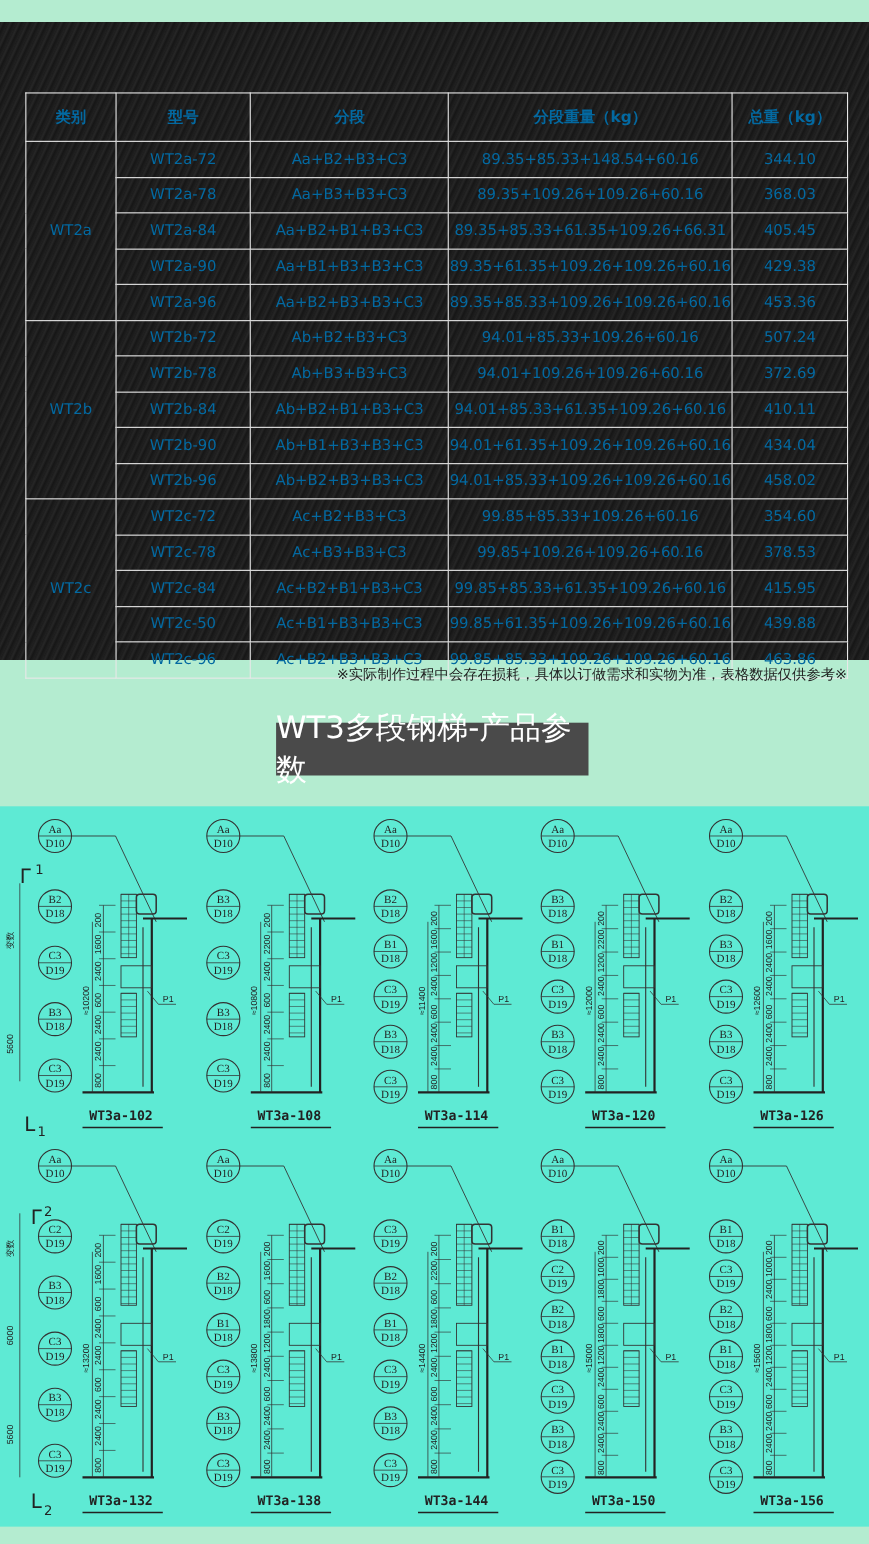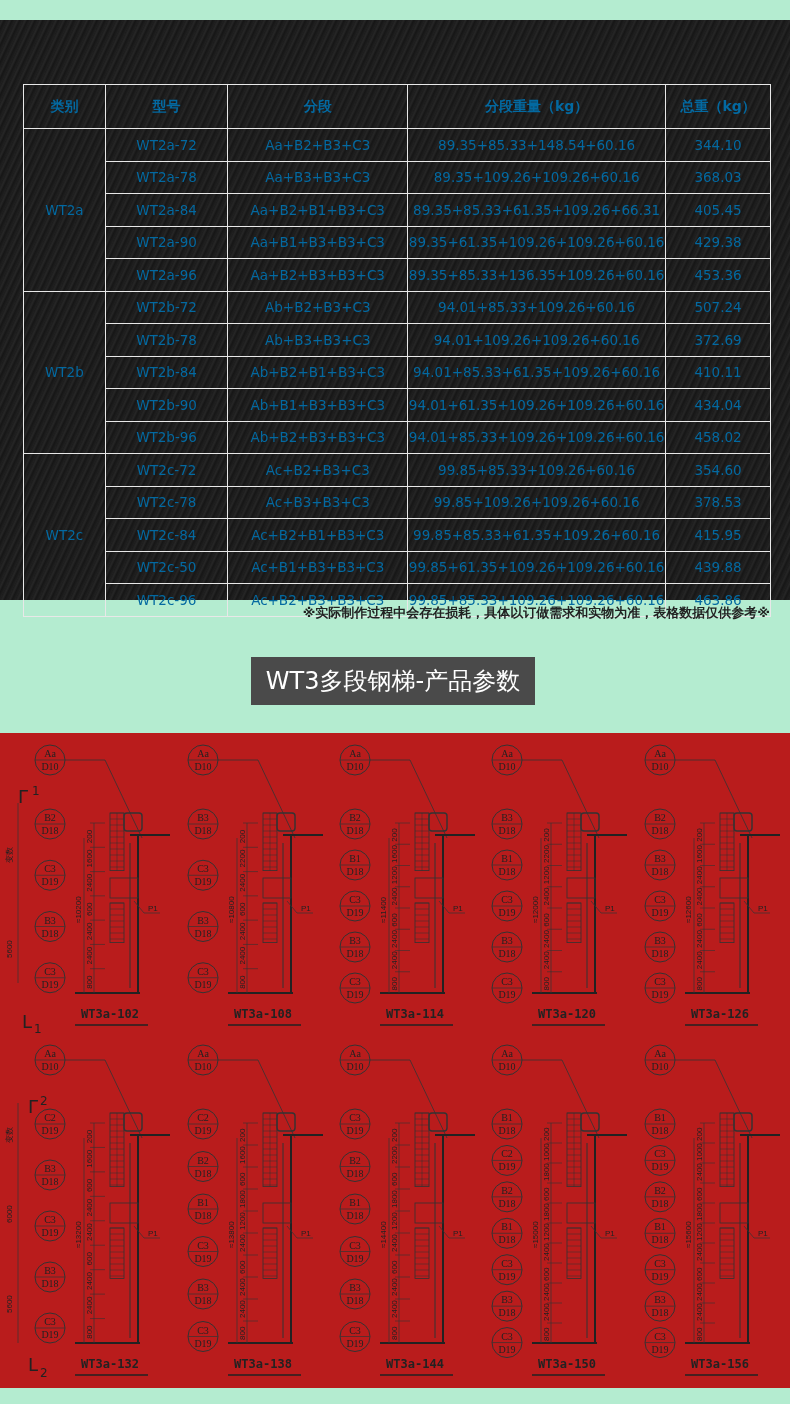--- a/index.html
+++ b/index.html
@@ -5,24 +5,24 @@
   * { box-sizing: border-box; margin: 0; padding: 0; }
   body { width: 790px; height: 1404px; background: #b4ecd0; font-family: "DejaVu Sans", sans-serif; position: relative; overflow: hidden; }
   .top-strip { position: absolute; left: 0; top: 0; width: 790px; height: 20px; background: #b4ecd0; }
   .dark-panel { position: absolute; left: 0; top: 20px; width: 790px; height: 580px;
     background: repeating-linear-gradient(115deg, #1c1c1c 0px, #262626 2px, #161616 4px, #202020 7px); }
   table.spec { position: absolute; left: 23px; top: 42px; width: 748px; border-collapse: collapse; color: #0369a1; margin-top: 42px; }
   table.spec th, table.spec td { border: 1.5px solid #e8e8e8; text-align: center; vertical-align: middle; font-size: 13.5px; white-space: nowrap; }
   table.spec th { height: 44px; font-weight: bold; font-size: 14px; }
   table.spec td { height: 32.5px; }
   .col-cat { width: 82px; } .col-model { width: 123px; } .col-seg { width: 180px; } .col-w { width: 258px; } .col-t { width: 105px; }
-  .note { position: absolute; right: 20px; top: 604px; font-size: 13px; color: #222; font-weight: bold; }
+  .note { position: absolute; right: 20px; top: 604px; font-size: 13px; color: #222; font-weight: normal; }
   .section-title { position: absolute; left: 251px; top: 657px; width: 284px; height: 48px; background: #4a4a4a; color: #fff;
-    font-size: 24px; display: flex; align-items: center; justify-content: center; }
-  .drawing { position: absolute; left: 0; top: 733px; width: 790px; height: 655px; background: #b91c1c; }
+    font-size: 28px; display: flex; align-items: center; justify-content: center; }
+  .drawing { position: absolute; left: 0; top: 733px; width: 790px; height: 655px; background: #5eead4; }
   .drawing svg { position: absolute; left: 0; top: 0; }
   .bottom-strip { position: absolute; left: 0; top: 1388px; width: 790px; height: 16px; background: #b4ecd0; }
   .cap { font-family: "DejaVu Sans Mono", monospace; font-weight: bold; font-size: 12px; fill: #222; }
   .small { font-family: "Liberation Sans", sans-serif; font-size: 8px; fill: #222; }
   .circ { font-family: "Liberation Serif", serif; font-size: 10px; fill: #222; }
 </style>
 </head>
 <body>
 
 <div class="top-strip"></div>
@@ -62,21 +62,21 @@
       </tr>
       <tr>
         <td>WT2a-90</td>
         <td>Aa+B1+B3+B3+C3</td>
         <td>89.35+61.35+109.26+109.26+60.16</td>
         <td>429.38</td>
       </tr>
       <tr>
         <td>WT2a-96</td>
         <td>Aa+B2+B3+B3+C3</td>
-        <td>89.35+85.33+136.35+109.26+60.16</td>
+        <td>89.35+85.33+109.26+109.26+60.16</td>
         <td>453.36</td>
       </tr>
       <tr>
         <td rowspan="5">WT2b</td>
         <td>WT2b-72</td>
         <td>Ab+B2+B3+C3</td>
         <td>94.01+85.33+109.26+60.16</td>
         <td>507.24</td>
       </tr>
       <tr>

